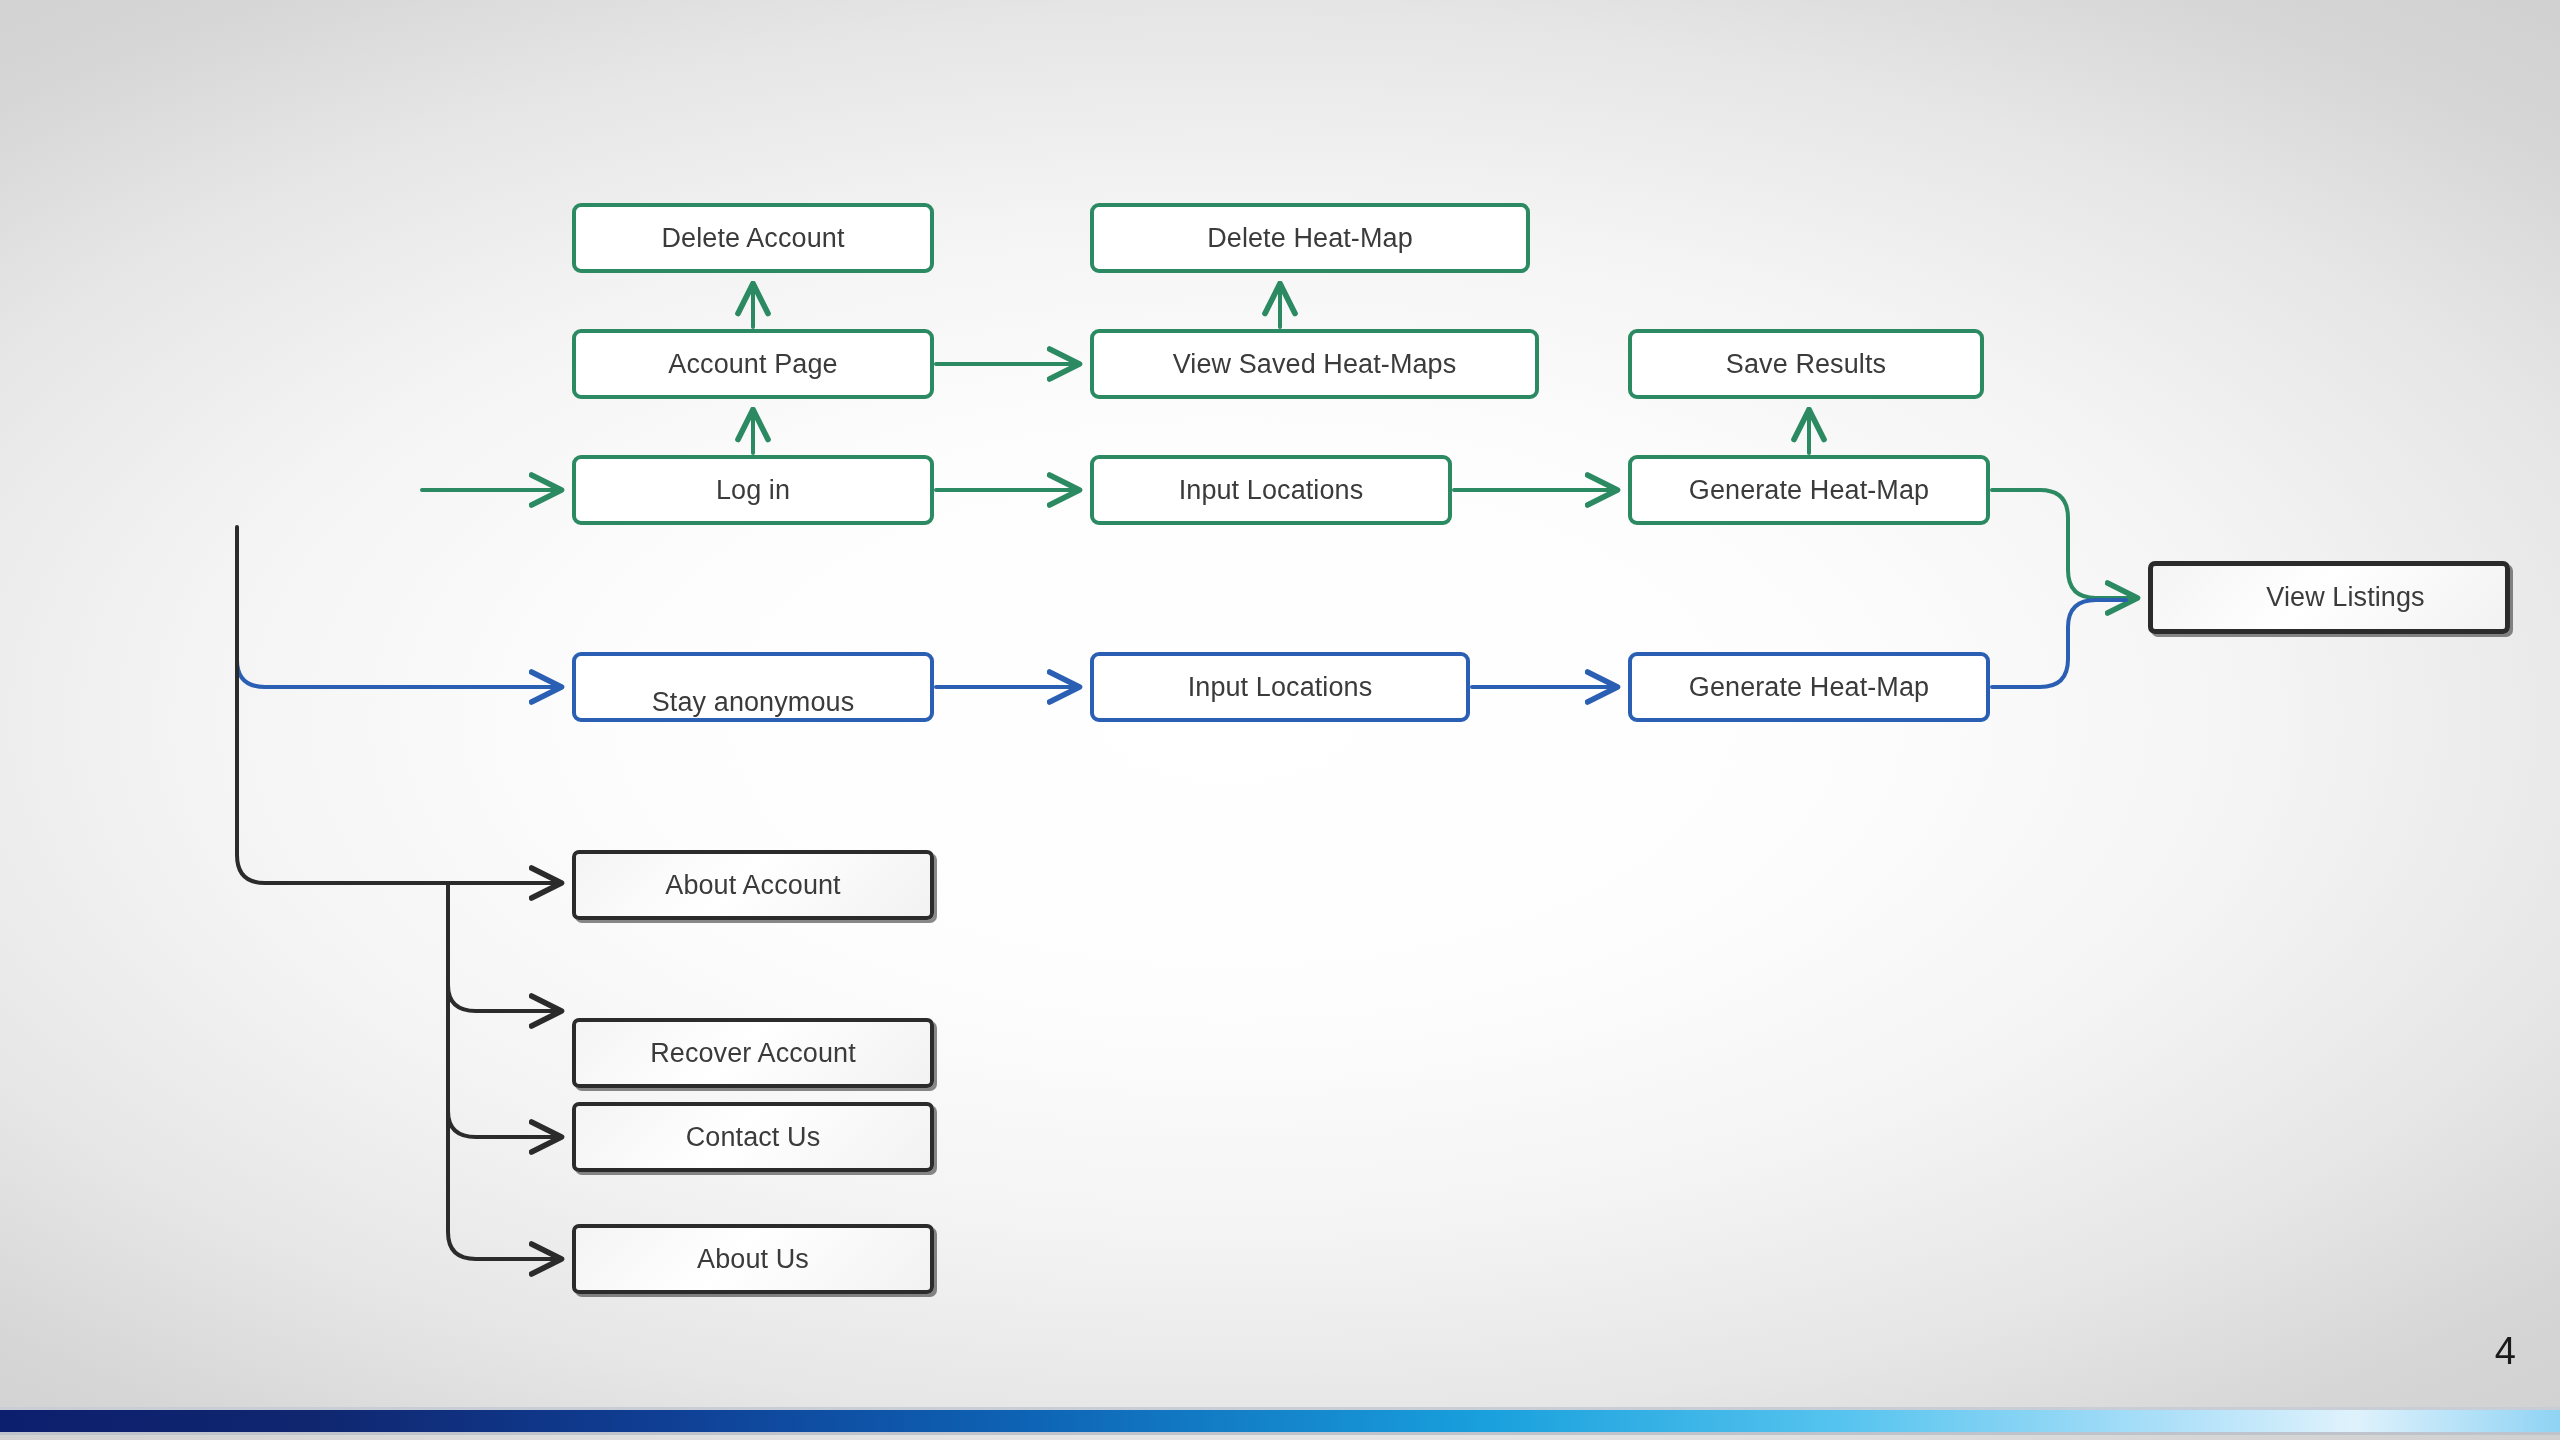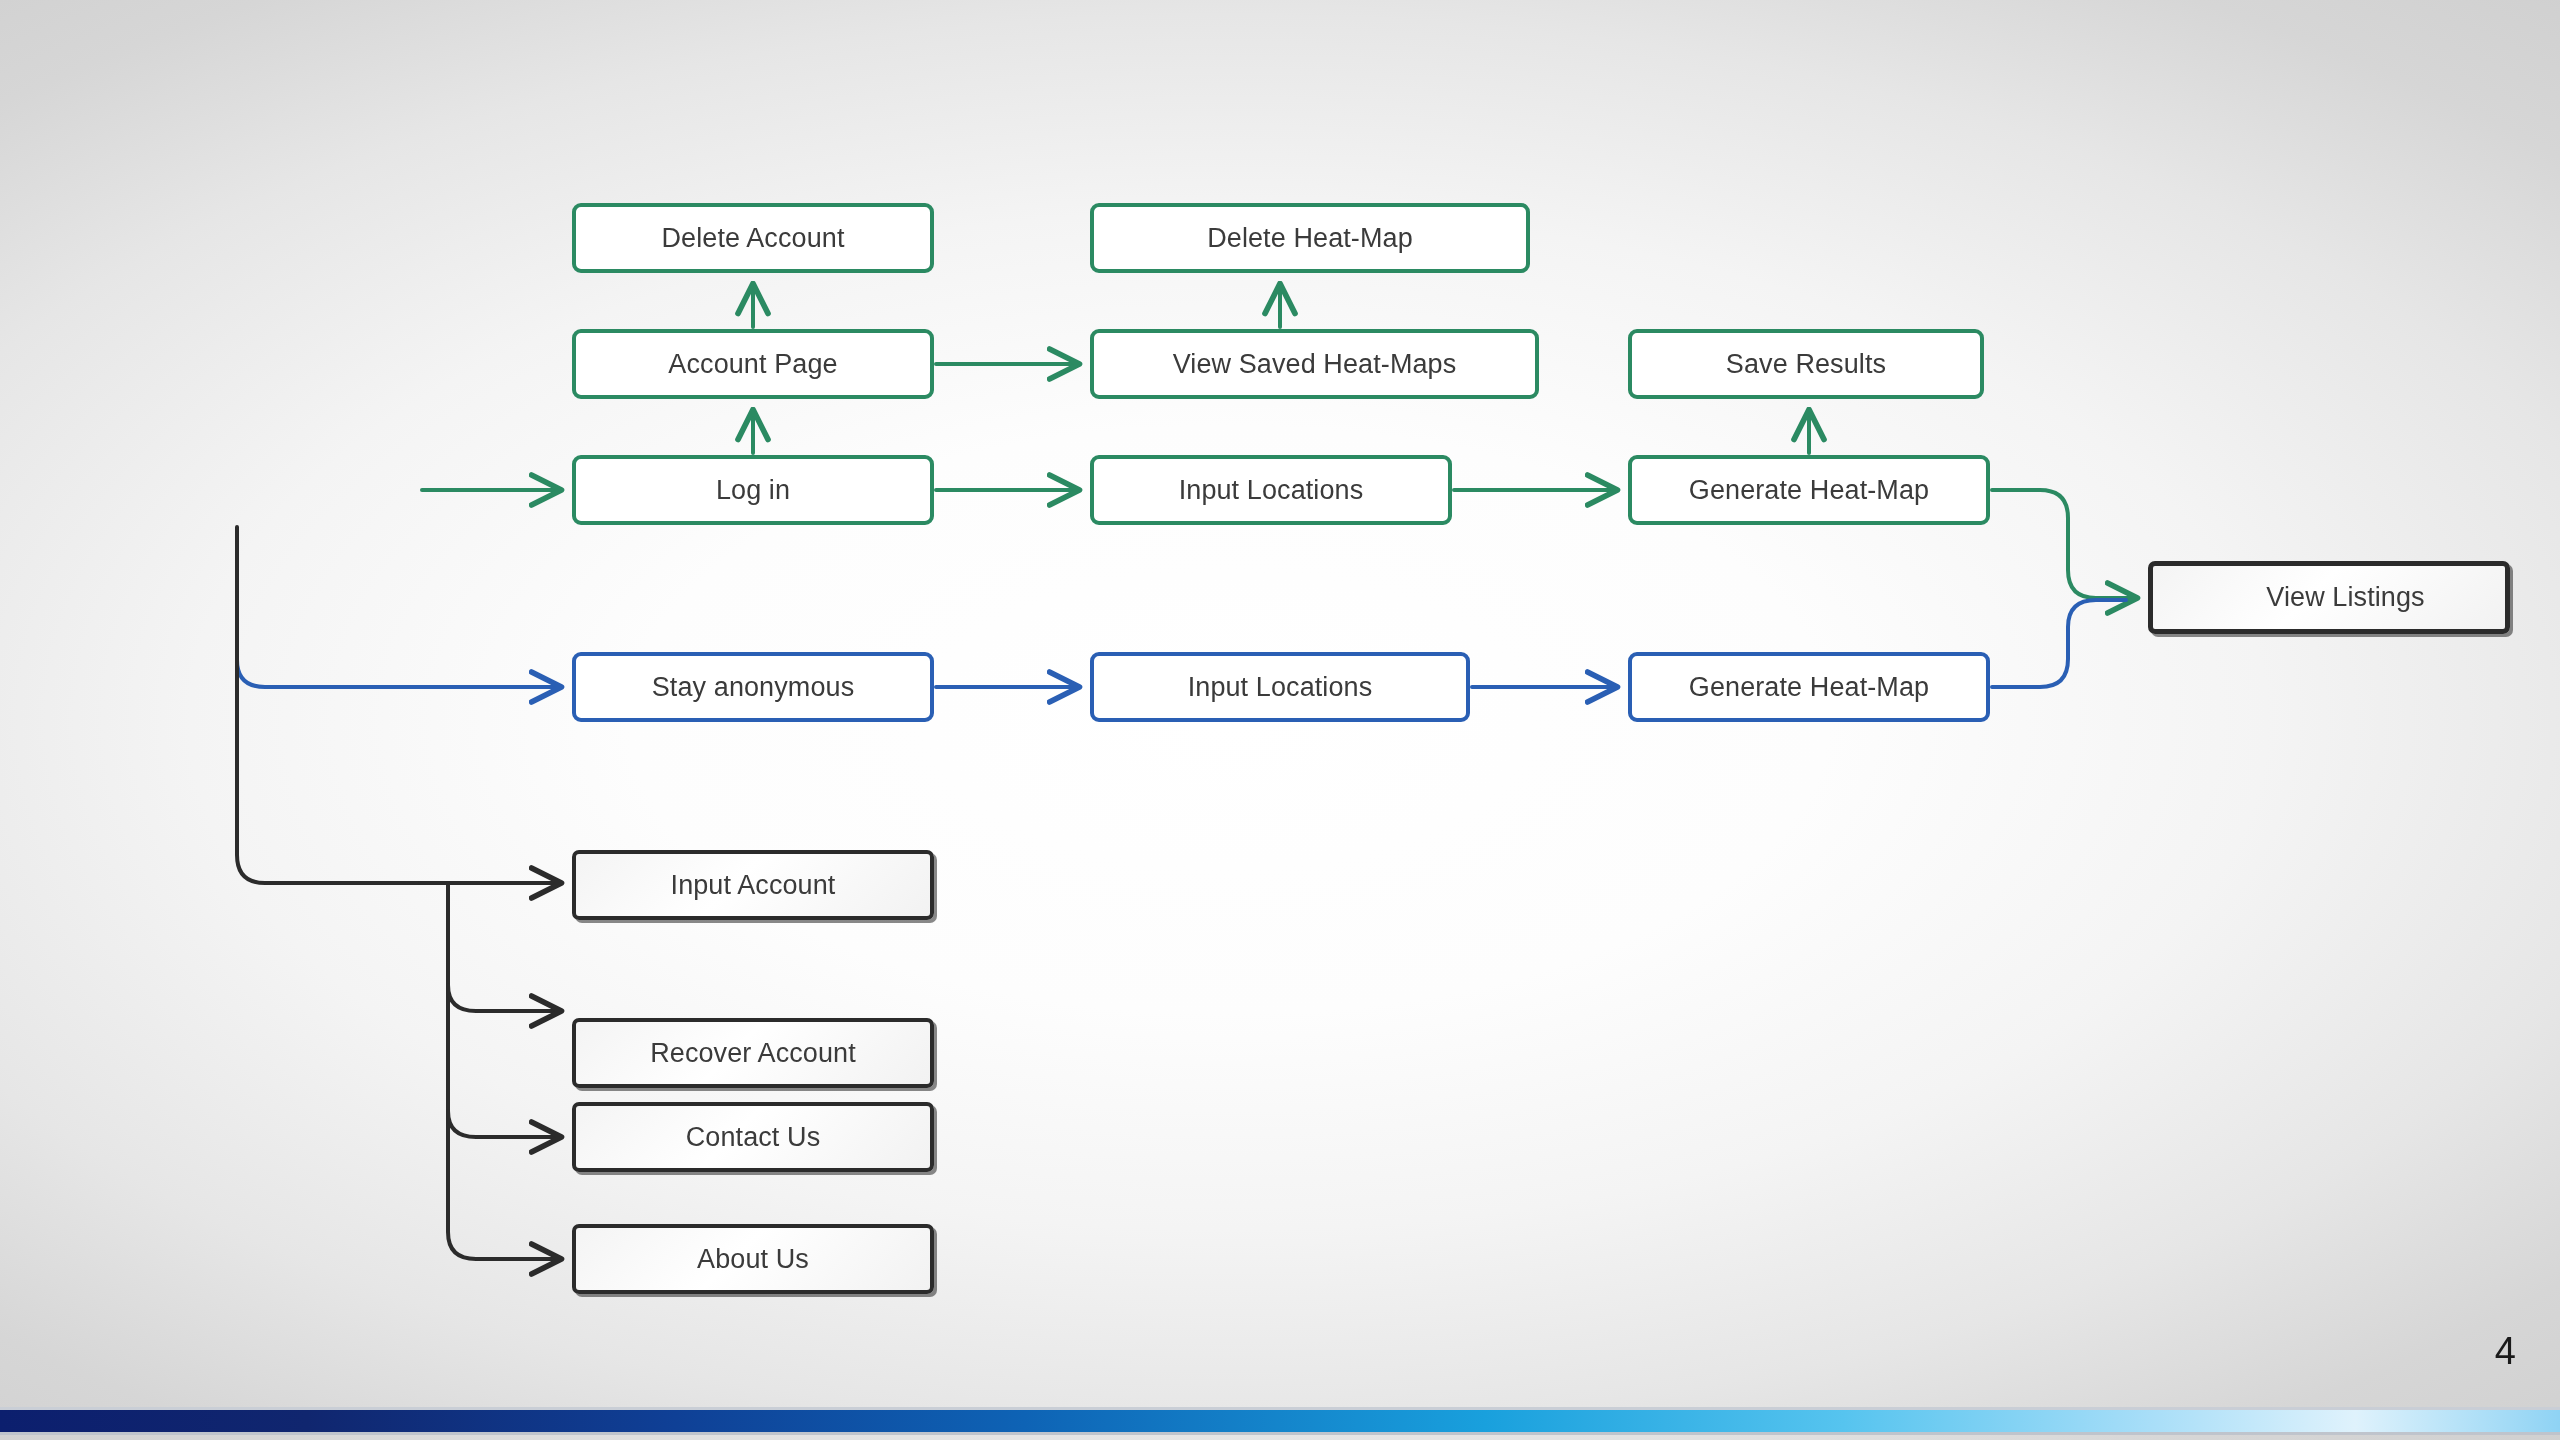--- a/index.html
+++ b/index.html
@@ -215,34 +215,34 @@
   </div>
 
   <div class="node green" style="left:1628px; top:455px; width:362px; height:70px;">
     <span>Generate Heat-Map</span>
   </div>
 
   <div class="node black emph" style="left:2148px; top:561px; width:362px; height:73px;padding-left:33px;">
     <span>View Listings</span>
   </div>
 
-  <div class="node blue" style="left:572px; top:652px; width:362px; height:70px;">
+  <div class="node blue" style="left:572px; top:652px; width:362px; height:70px;align-items:flex-end;">
     <span>Stay anonymous</span>
   </div>
 
   <div class="node blue" style="left:1090px; top:652px; width:380px; height:70px;">
     <span>Input Locations</span>
   </div>
 
   <div class="node blue" style="left:1628px; top:652px; width:362px; height:70px;">
     <span>Generate Heat-Map</span>
   </div>
 
   <div class="node black" style="left:572px; top:850px; width:362px; height:70px;">
-    <span>Input Account</span>
+    <span>About Account</span>
   </div>
 
   <div class="node black" style="left:572px; top:976px; width:362px; height:70px;margin-top:42px;">
     <span>Recover Account</span>
   </div>
 
   <div class="node black" style="left:572px; top:1102px; width:362px; height:70px;">
     <span>Contact Us</span>
   </div>
 

